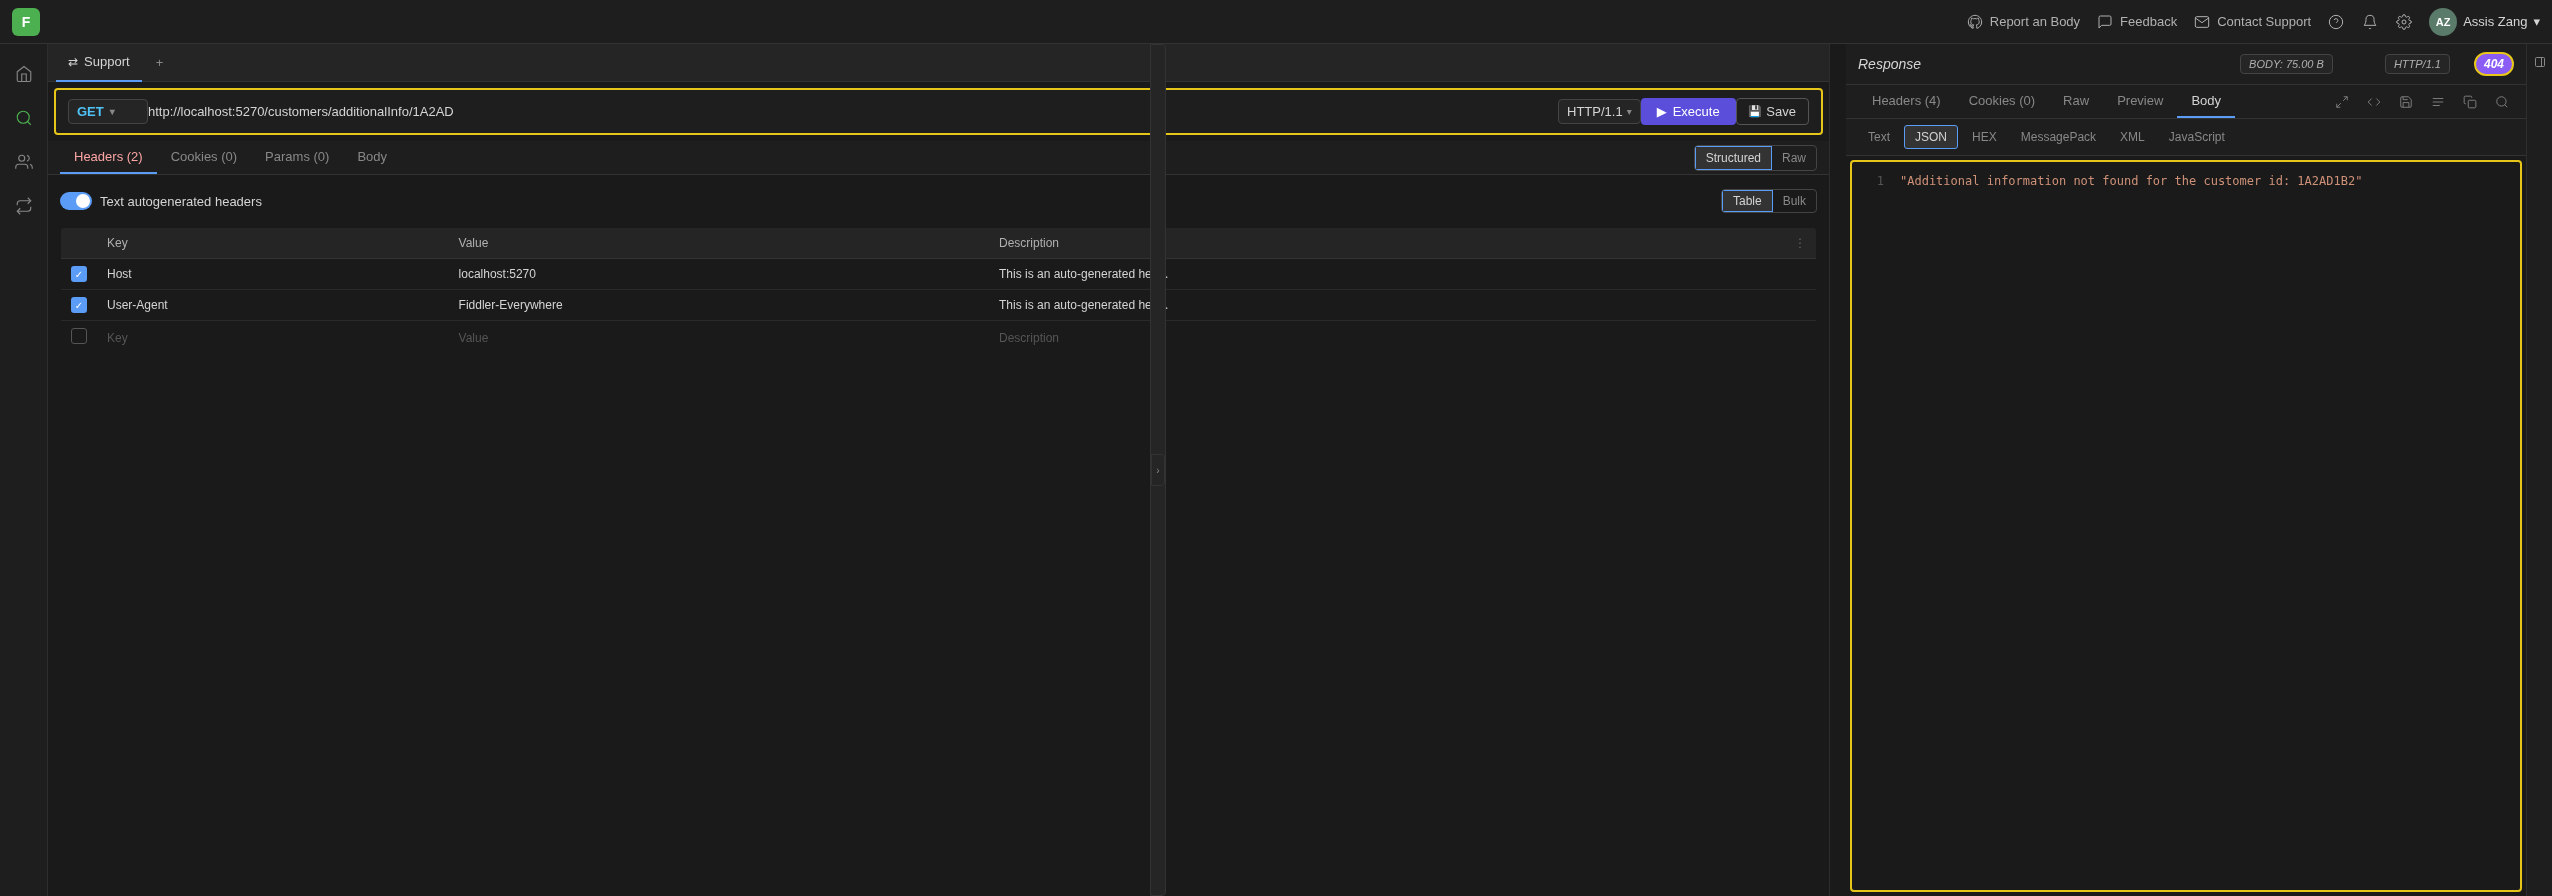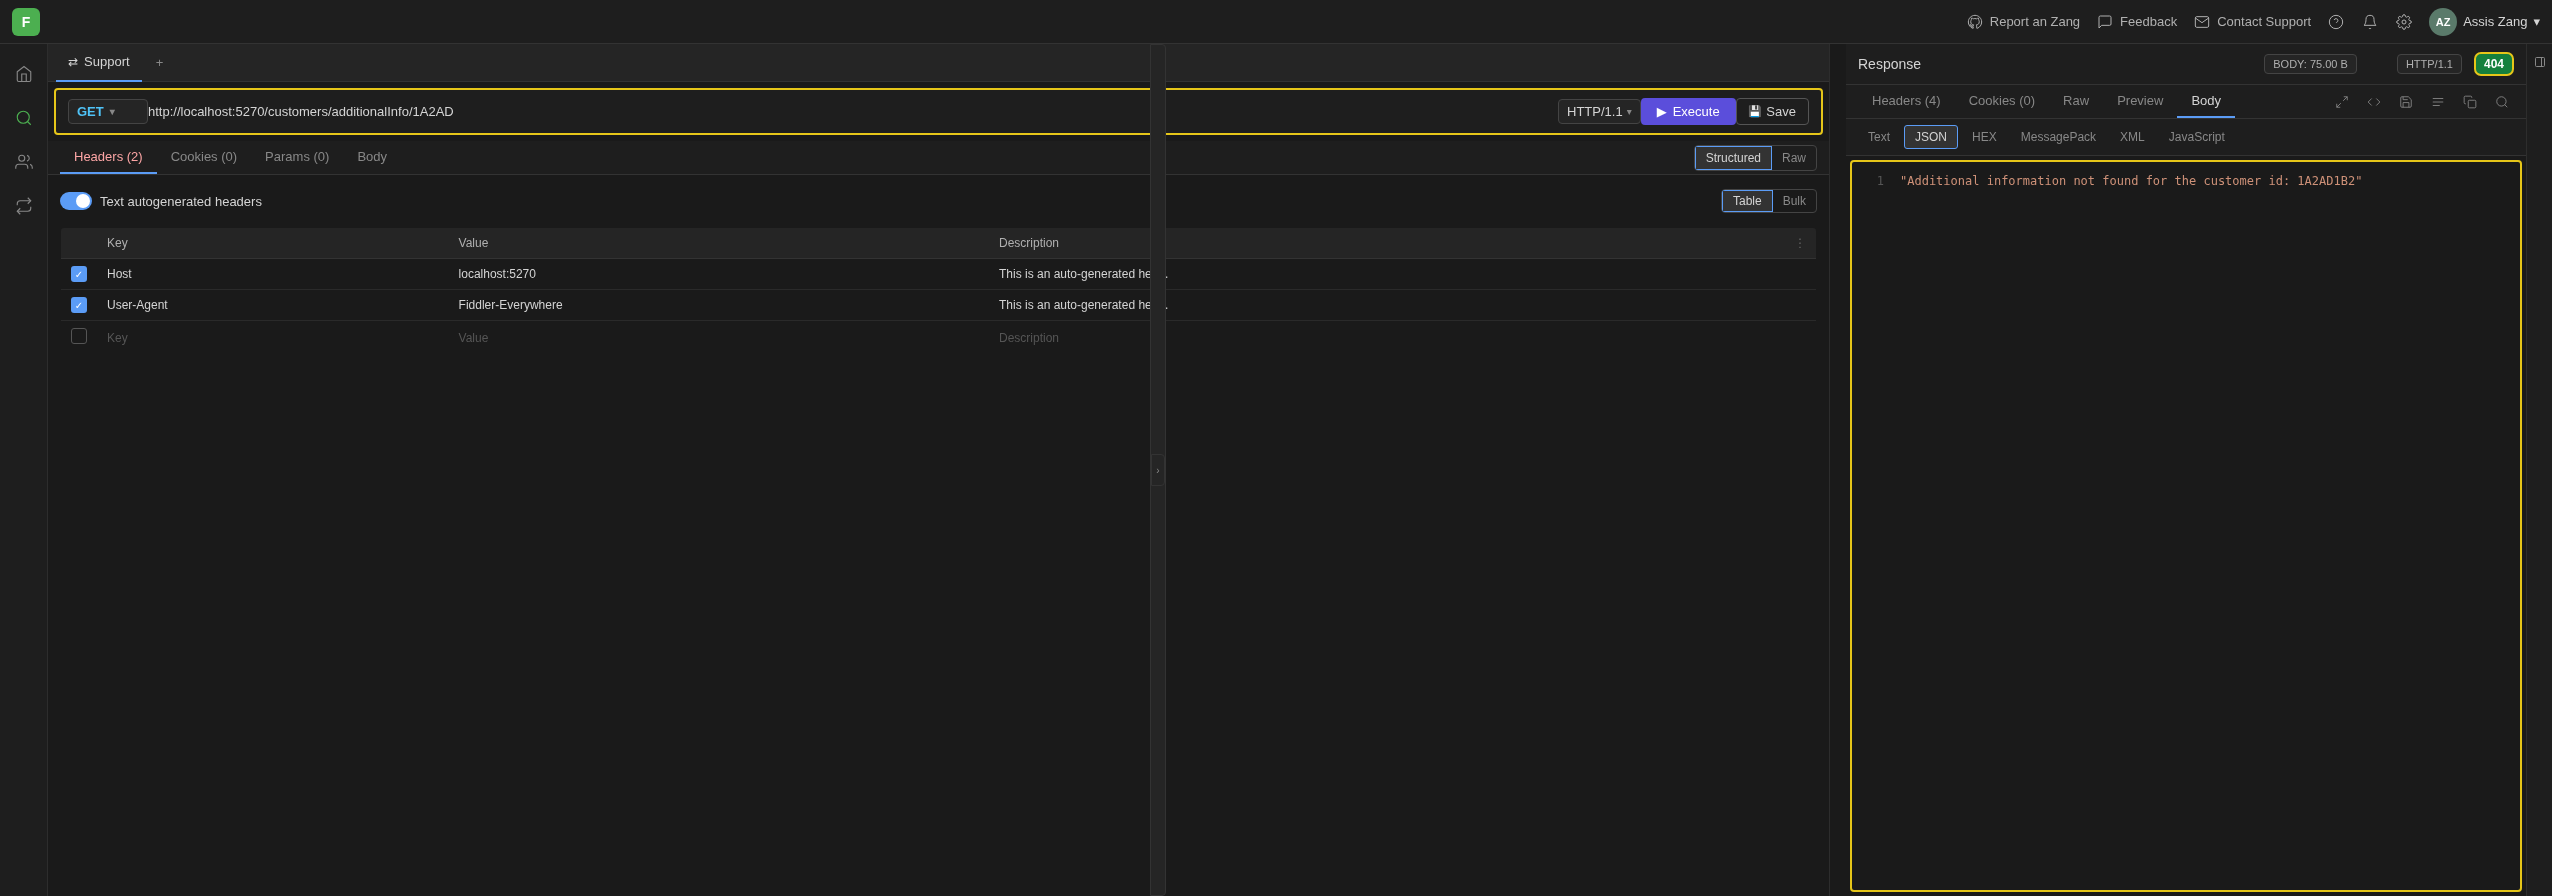--- a/index.html
+++ b/index.html
@@ -432,21 +432,22 @@
     }
 
     
     .response-header {
       display: flex;
       align-items: center;
       padding: 8px 12px;
       border-bottom: 1px solid #333;
       background: #1e1e1e;
       flex-shrink: 0;
-      gap: 12px;
+      gap: 24px;
+      font-style: italic;
     }
     .response-title {
       color: #d4d4d4;
       font-size: 14px;
       font-weight: 500;
     }
     .response-title-spacer { flex: 1; }
     .badge {
       background: #252525;
       border: 1px solid #444;
@@ -456,25 +457,25 @@
       font-size: 11px;
       cursor: pointer;
     }
     .badge.active-badge {
       background: #252525;
       border-color: #444;
       color: #b0b0b0;
       margin-left: 28px;
     }
     .badge-404 {
-      background: #15803d;
+      background: #8b5cf6;
       border: 2px solid #e6c619;
       color: white;
       padding: 3px 8px;
-      border-radius: 7px;
+      border-radius: 12px;
       font-size: 12px;
       font-weight: 600;
     }
 
     
     .resp-tabs {
       display: flex;
       align-items: center;
       padding: 0 12px;
       border-bottom: 1px solid #333;
@@ -578,21 +579,21 @@
     </div>
   </div>
   <div class="top-nav-spacer"></div>
   <div class="top-nav-actions">
     <div class="nav-link">
       <div class="nav-icon">
         <svg viewBox="0 0 24 24">
             <path d="M12 2C6.477 2 2 6.477 2 12c0 4.418 2.865 8.166 6.839 9.489.5.092.682-.217.682-.482 0-.237-.009-.868-.013-1.703-2.782.604-3.369-1.341-3.369-1.341-.454-1.155-1.11-1.463-1.11-1.463-.908-.62.069-.608.069-.608 1.003.07 1.531 1.03 1.531 1.03.892 1.529 2.341 1.087 2.91.832.092-.647.35-1.088.636-1.338-2.22-.253-4.555-1.11-4.555-4.943 0-1.091.39-1.984 1.029-2.683-.103-.253-.446-1.27.098-2.647 0 0 .84-.269 2.75 1.025A9.578 9.578 0 0112 6.836c.85.004 1.705.114 2.504.336 1.909-1.294 2.747-1.025 2.747-1.025.546 1.377.203 2.394.1 2.647.64.699 1.028 1.592 1.028 2.683 0 3.842-2.339 4.687-4.566 4.935.359.309.678.919.678 1.852 0 1.336-.012 2.415-.012 2.743 0 .267.18.578.688.48C19.138 20.163 22 16.418 22 12c0-5.523-4.477-10-10-10z"></path>
           </svg>
       </div>
-      <span>Report an Zang</span>
+      <span>Report an Body</span>
     </div>
     <div class="nav-link">
       <div class="nav-icon">
         <svg viewBox="0 0 24 24">
             <path d="M21 15a2 2 0 01-2 2H7l-4 4V5a2 2 0 012-2h14a2 2 0 012 2z"></path>
           </svg>
       </div>
       <span>Feedback</span>
     </div>
     <div class="nav-link">

